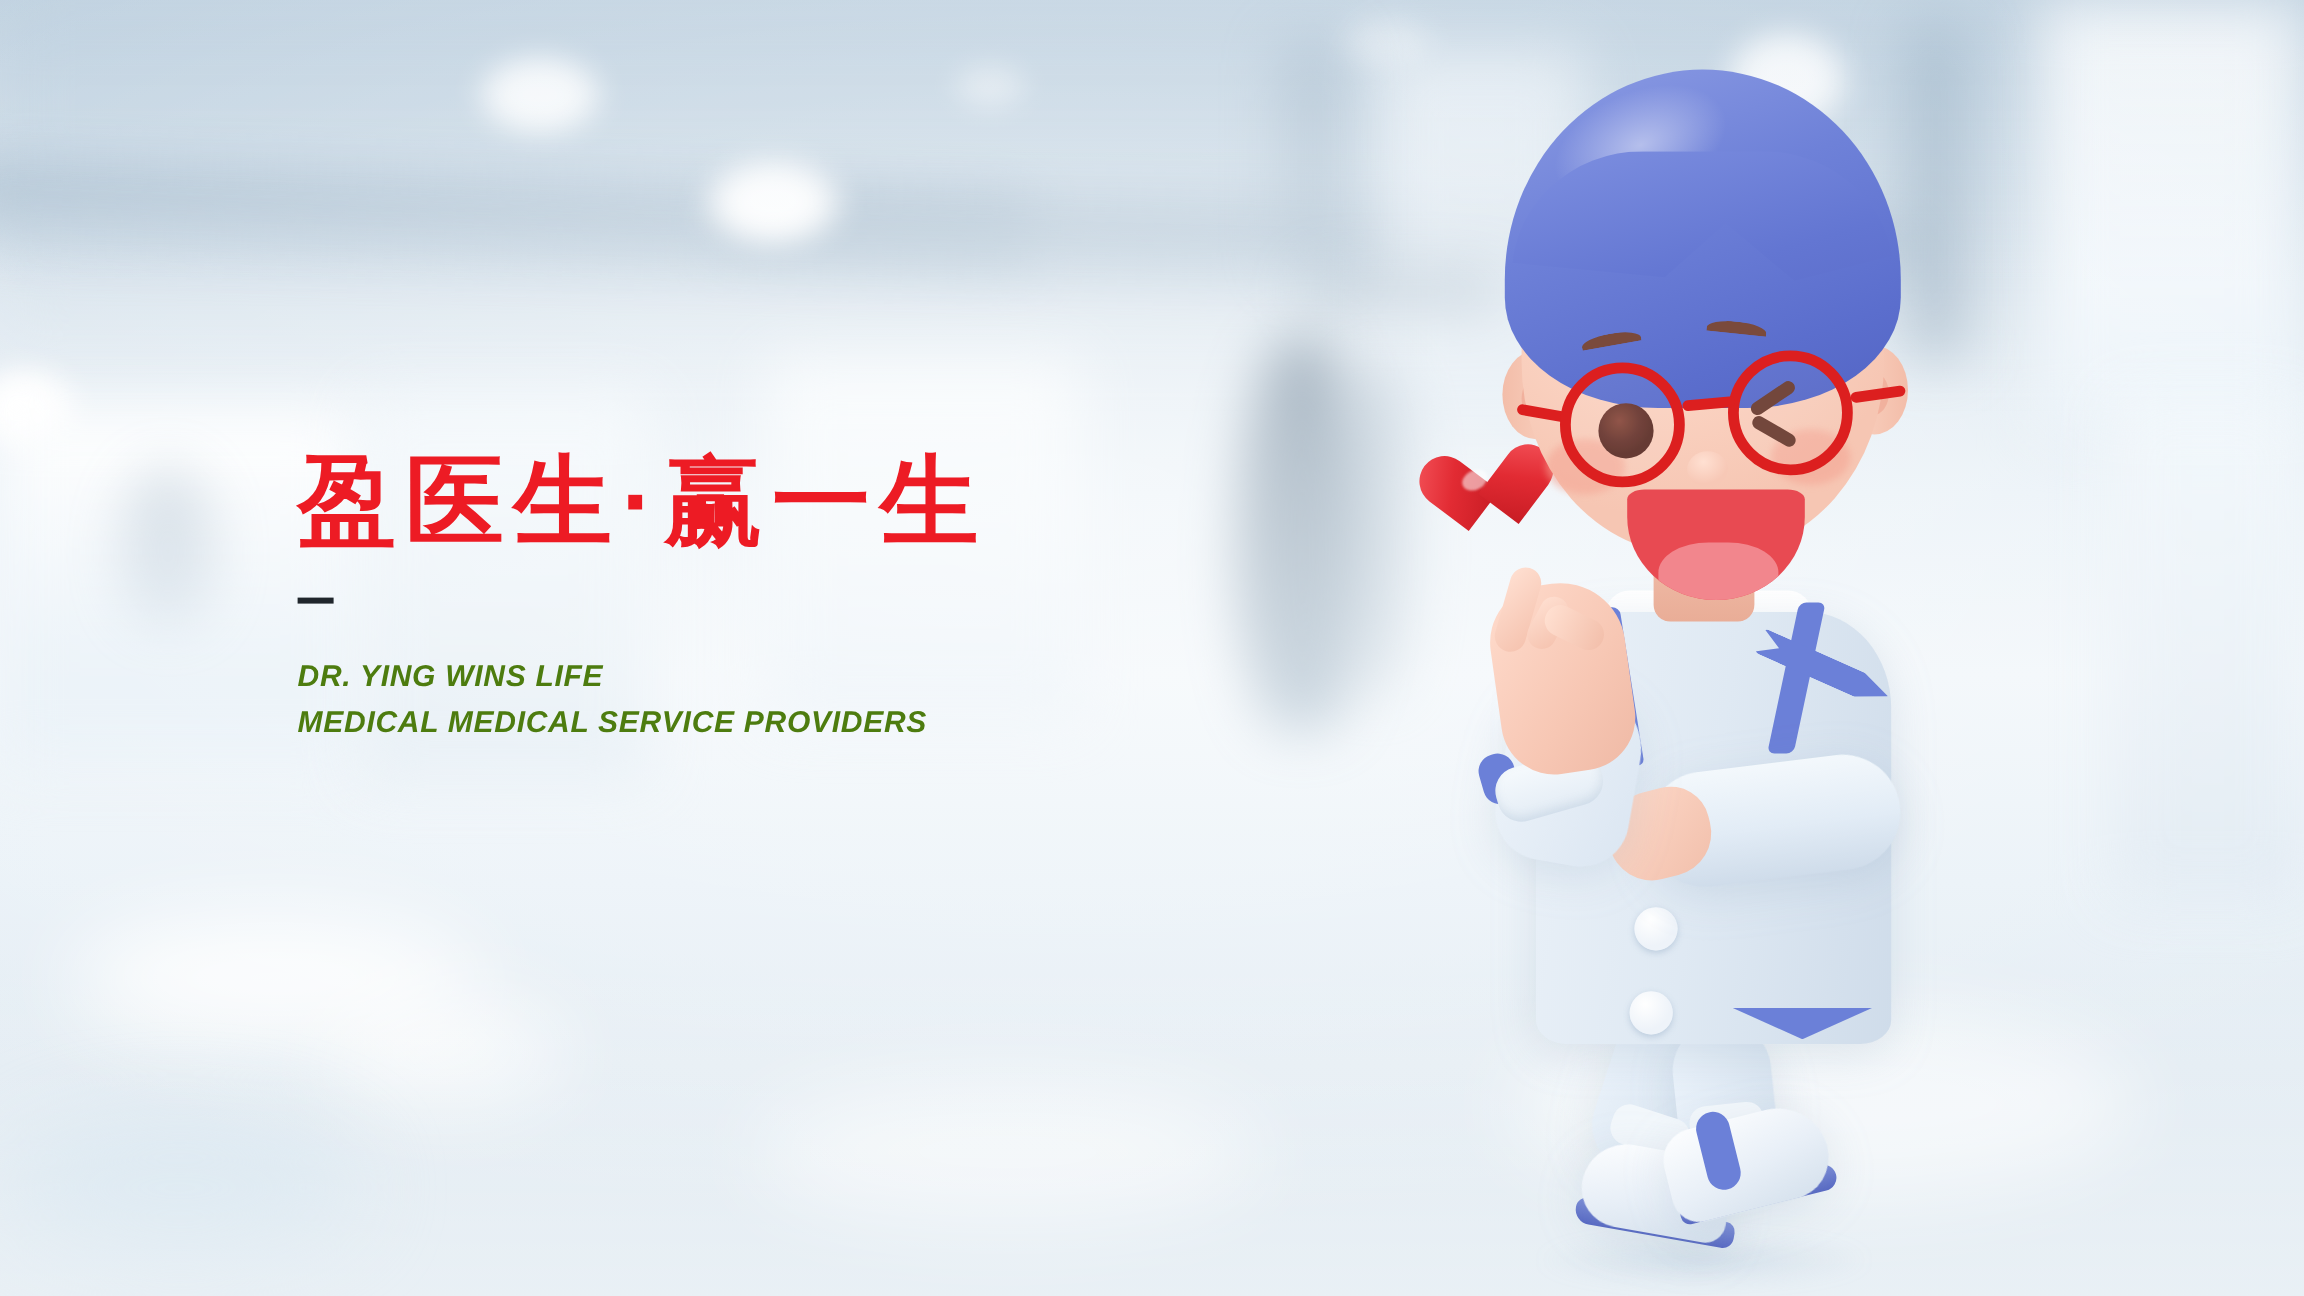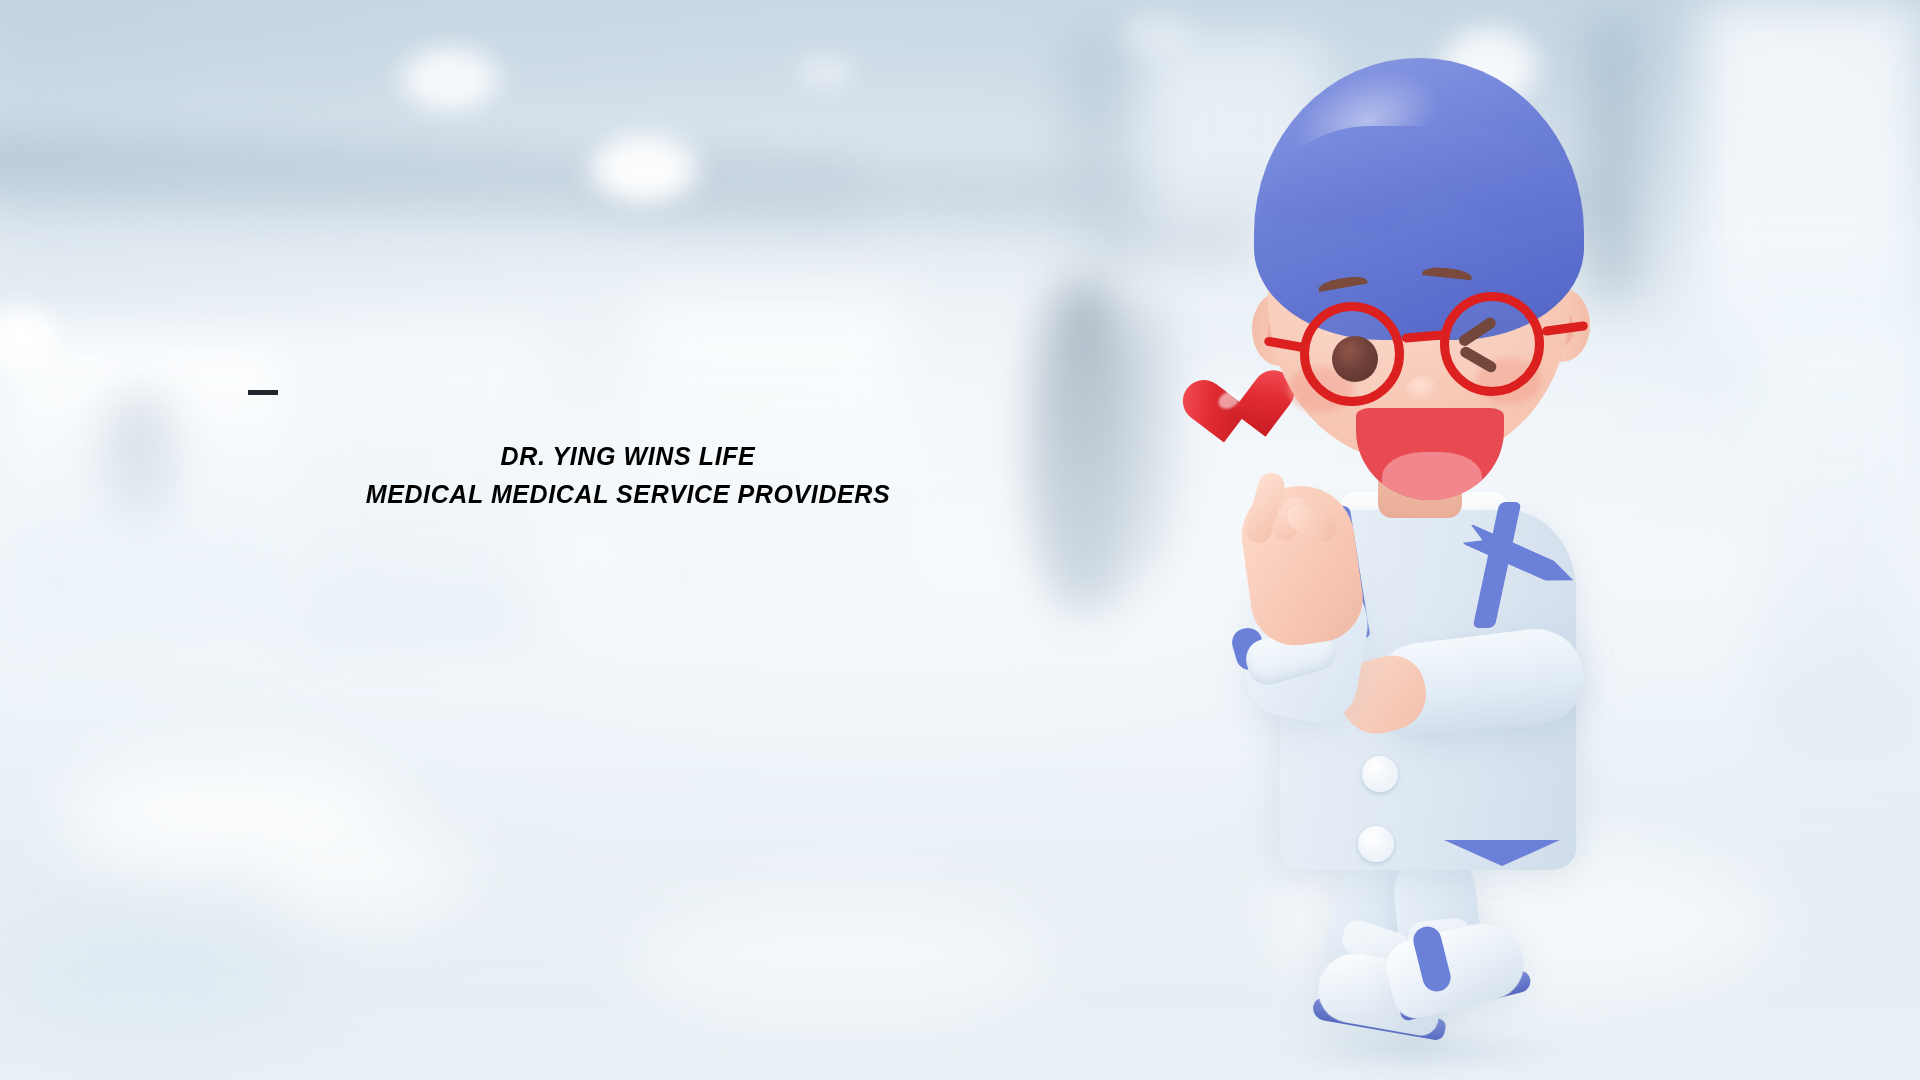--- a/index.html
+++ b/index.html
@@ -113,24 +113,23 @@
     margin-top:38px;
     width:30px; height:5px;
     background:#20262c;
   }
   .en-block { margin-top:42px; }
   .en-line {
     font-style:italic;
     font-weight:700;
     font-size:25px;
     letter-spacing:.6px;
-    color:#000000;
+    color:#4d7c0f;
     line-height:1.52;
     white-space:nowrap;
-    text-align:center;
   }
 
   
   #mascot {
     position:absolute;
     left:1160px; top:40px;
     width:560px; height:1020px;
   }
   #mascot * { position:absolute; }
 
@@ -462,20 +461,21 @@
   <div class="floor-glow" style="left:60px;   top:760px;  width:340px; height:110px; background:rgba(255,255,255,.85);"></div>
   <div class="floor-glow" style="left:270px;  top:830px;  width:200px; height:90px;  background:rgba(255,255,255,.7);"></div>
   <div class="floor-glow" style="left:630px;  top:900px;  width:420px; height:120px; background:rgba(255,255,255,.55);"></div>
   <div class="floor-glow" style="left:1260px; top:840px;  width:520px; height:160px; background:rgba(255,255,255,.6);"></div>
   <div class="floor-glow" style="left:0px;    top:930px;  width:300px; height:120px; background:rgba(210,226,238,.7);"></div>
 
   <div class="bg-vignette"></div>
 
   <div id="copy">
 
+    <div class="headline">盈医生·赢一生</div>
 
     <div class="rule"></div>
 
     <div class="en-block">
       <div class="en-line">DR. YING WINS LIFE</div>
       <div class="en-line">MEDICAL MEDICAL SERVICE PROVIDERS</div>
     </div>
   </div>
 
   <div id="mascot">

